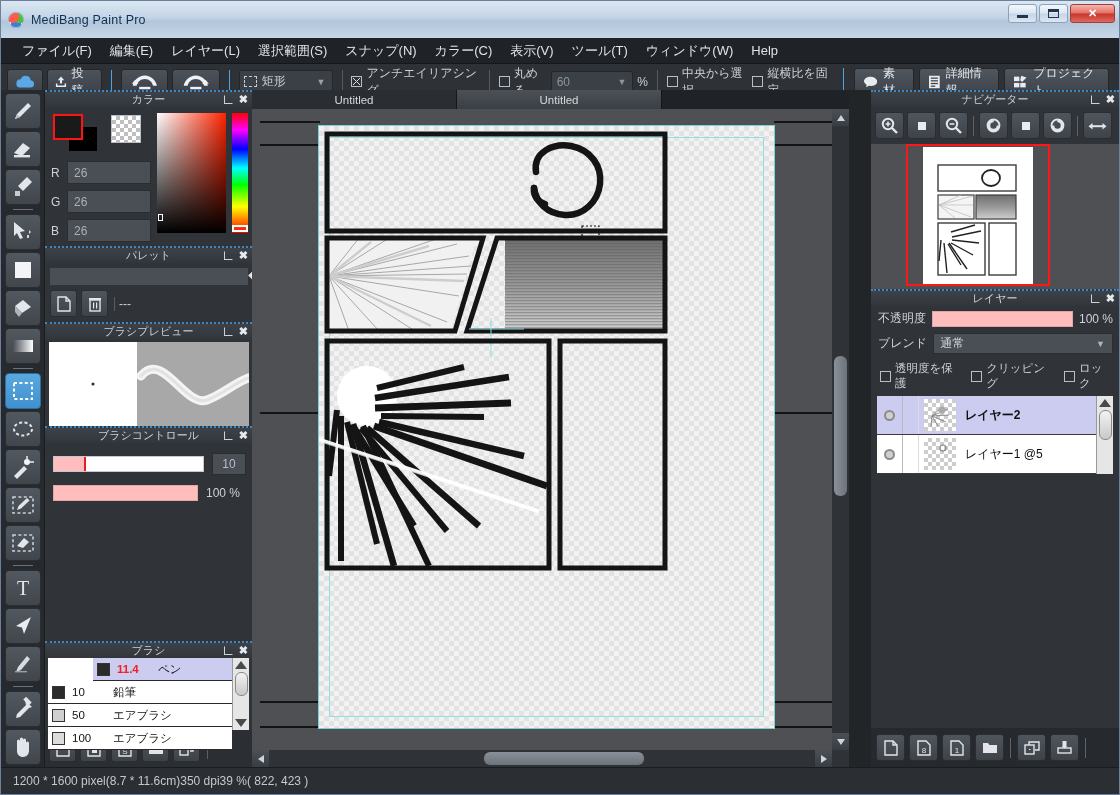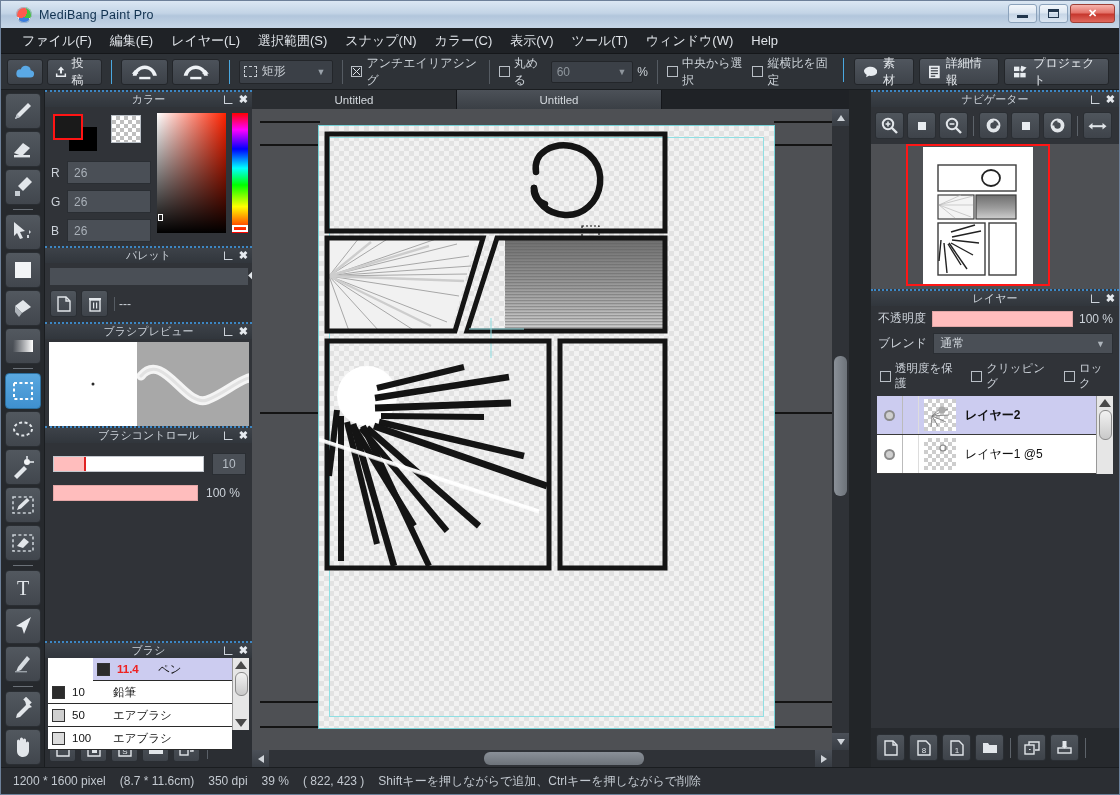--- a/index.html
+++ b/index.html
@@ -12,24 +12,24 @@
   }
   
   #app {
     position: absolute; inset: 0;
     background: linear-gradient(180deg,#c9d6e4 0%, #b9c9da 60%, #aabfd2 100%);
     padding: 0;
     border: 1px solid #6d8099;
   }
   
   #titlebar {
-    height: 27px;
+    height: 37px;
     background: linear-gradient(180deg,#dbe7f3 0%, #c3d4e6 45%, #b2c6dc 55%, #c6d6e7 100%);
     display: flex; align-items: center;
-    padding-left: 15px;
+    padding-left: 7px;
     position: relative;
   }
   #titlebar .tl-icon {
     width: 16px; height: 16px; margin-right: 7px;
     border-radius: 50%;
     background:
       radial-gradient(circle at 30% 30%, #ff5a4d 0 38%, rgba(0,0,0,0) 39%),
       radial-gradient(circle at 72% 36%, #46c23c 0 36%, rgba(0,0,0,0) 37%),
       radial-gradient(circle at 50% 76%, #3b7ddd 0 36%, rgba(0,0,0,0) 37%),
       radial-gradient(circle at 58% 22%, #ffd23b 0 26%, rgba(0,0,0,0) 27%),
@@ -331,21 +331,21 @@
   .lay-bbtn {
     width: 29px; height: 27px; background: linear-gradient(180deg,#4f555c,#3e434a);
     border: 1px solid #2a2e33; border-radius: 3px;
     display: flex; align-items: center; justify-content: center;
   }
 
   
   #statusbar {
     position: absolute; left: 0; right: 0; bottom: 0; height: 27px;
     background: #2b2e33; border-top: 1px solid #1a1d20;
-    display: flex; align-items: center; gap: 14px; padding-left: 12px;
+    display: flex; align-items: center; gap: 0; padding-left: 12px;
     color: #c3c9d0; font-size: 12px;
   }
 </style>
 </head>
 <body>
 
 <div id="app">
 
   <div id="titlebar">
     <div class="tl-icon"></div>
@@ -1120,16 +1120,15 @@
     </div>
 
   </div>
 
   <div id="statusbar">
     <span>1200 * 1600 pixel</span>
     <span>(8.7 * 11.6cm)</span>
     <span>350 dpi</span>
     <span>39 %</span>
     <span>( 822, 423 )</span>
-    <span>Shiftキーを押しながらで追加、Ctrlキーを押しながらで削除</span>
   </div>
 
 </div>
 
 </body></html>

